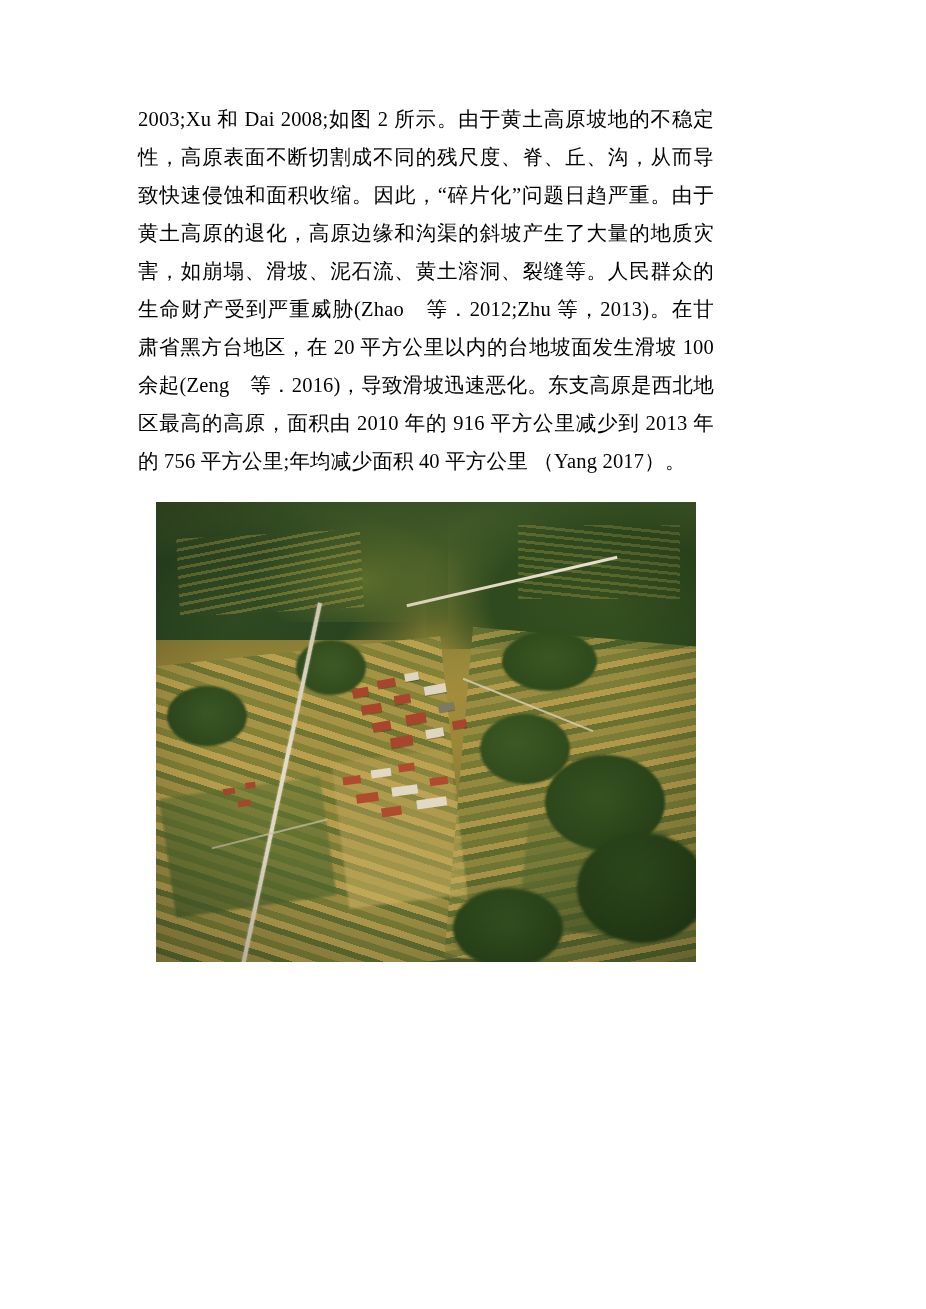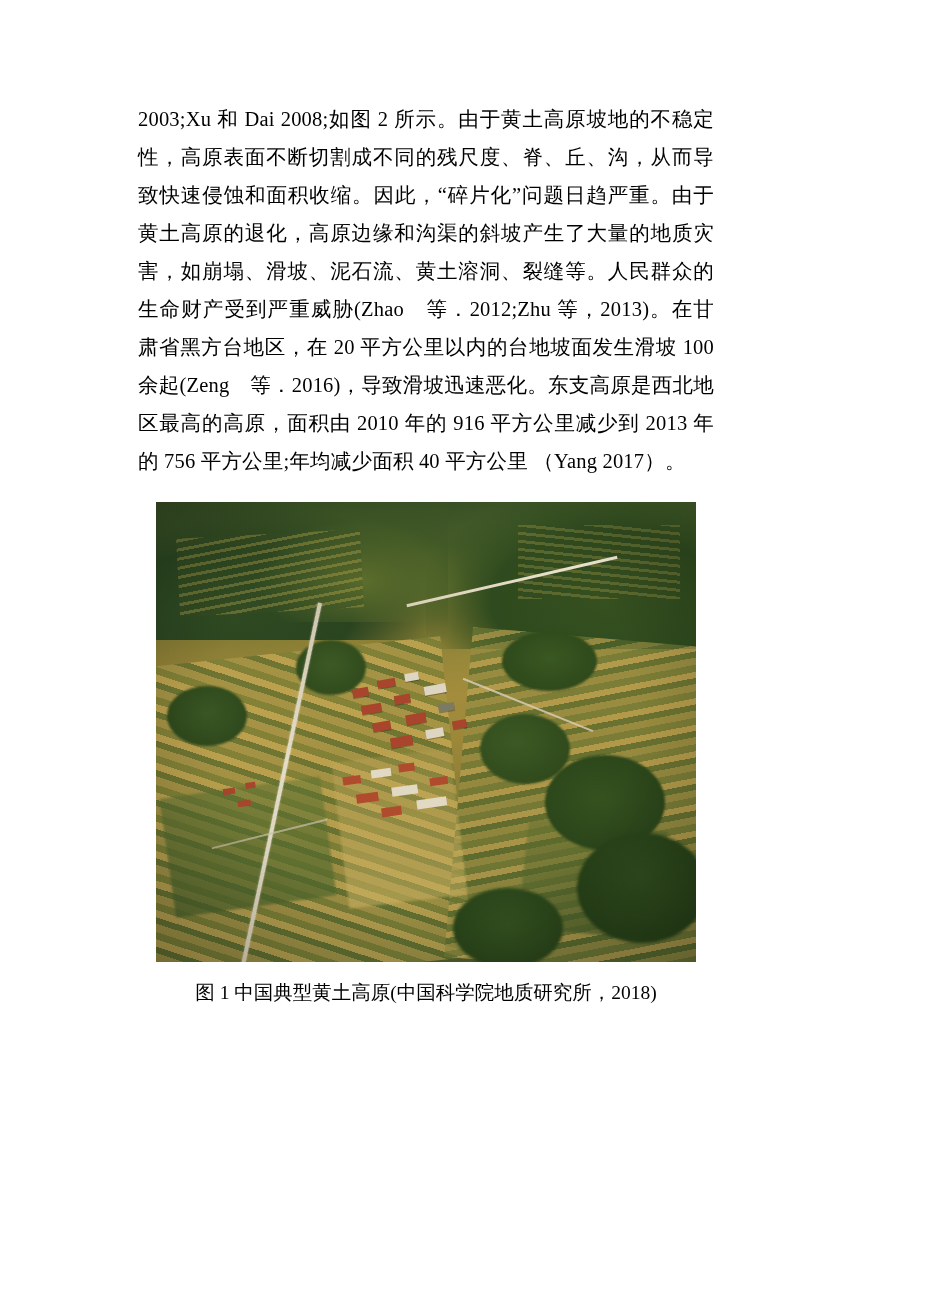--- a/index.html
+++ b/index.html
@@ -296,16 +296,15 @@
 
       <div class="ph-layer hamlet">
         <i style="left:4%;top:20%;width:12px;height:6px;"></i>
         <i style="left:40%;top:10%;width:10px;height:6px;"></i>
         <i style="left:24%;top:56%;width:13px;height:6px;"></i>
       </div>
 
       <div class="vignette"></div>
     </div>
 
-    <div class="figure-caption">图 1 中国典型黄土高原(中国科学院地质研究所，2018)</div>
   </div>
 
 </div>
 
 </body></html>

